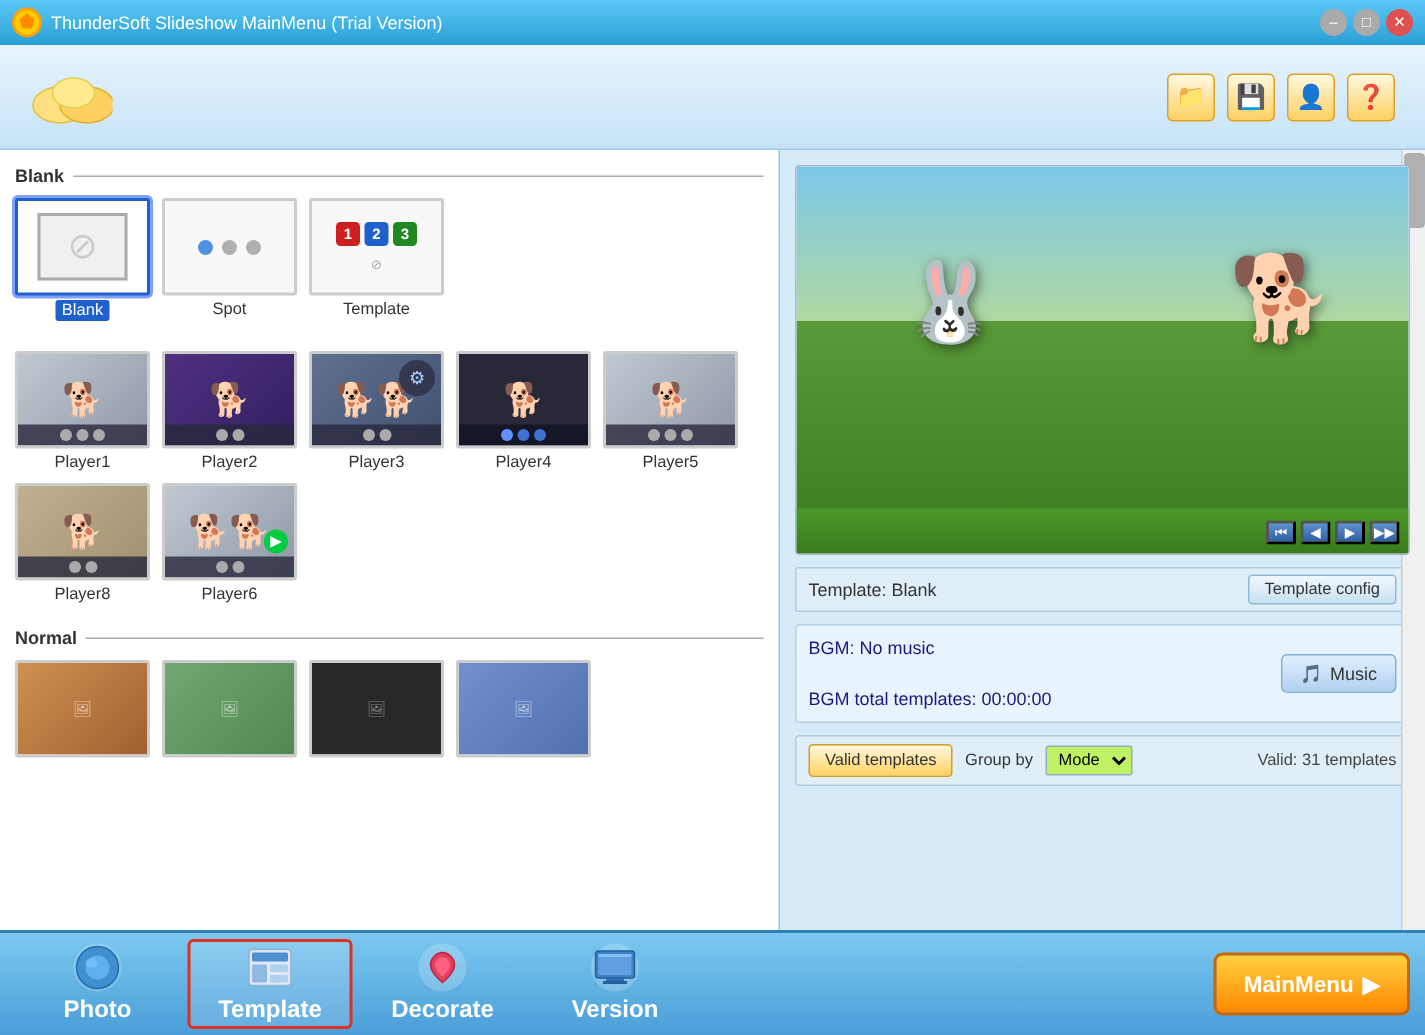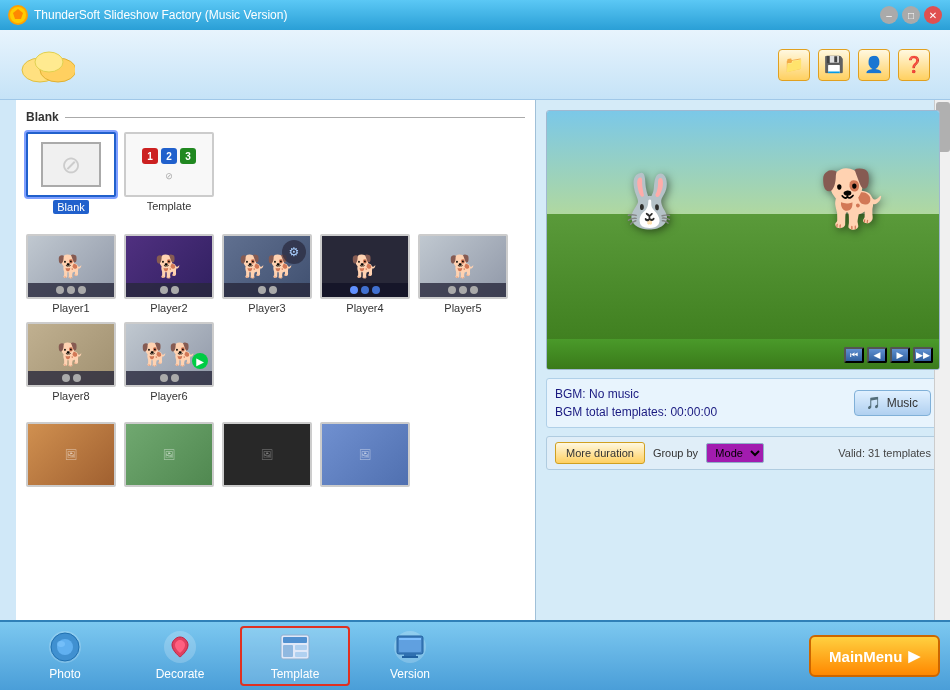--- a/index.html
+++ b/index.html
@@ -80,21 +80,20 @@
       cursor: pointer;
       display: flex; align-items: center; justify-content: center;
       font-size: 16px;
     }
 
     
     .main-content {
       display: flex;
       height: calc(690px - 30px - 70px - 70px);
       background: #d5ebf8;
-      margin-left: 16px;
     }
 
     
     .left-panel {
       width: 520px;
       background: white;
       border-right: 1px solid #a0c0d8;
       display: flex;
       flex-direction: column;
     }
@@ -313,21 +312,21 @@
       border: 1px solid #b0d0e8;
       border-radius: 3px;
       padding: 8px;
       display: flex;
       justify-content: space-between;
       align-items: center;
     }
     .bgm-info {
       display: flex;
       flex-direction: column;
-      gap: 4px;
+      gap: 20px;
     }
     .bgm-text {
       font-size: 12px;
       color: #1a1a80;
     }
     .music-btn {
       background: linear-gradient(to bottom, #e0f0ff, #b0d0f0);
       border: 1px solid #80b0d8;
       border-radius: 4px;
       padding: 5px 12px;
@@ -356,22 +355,21 @@
     }
     .group-by-label {
       font-size: 11px;
       color: #333;
     }
     .group-select {
       border: 1px solid #90b0c8;
       border-radius: 2px;
       padding: 2px 4px;
       font-size: 11px;
-      background: #a21caf;
-      text-align: center;
+      background: #bef264;
     }
     .valid-text {
       font-size: 11px;
       color: #444;
       margin-left: auto;
     }
 
     
     .bottom-nav {
       height: 70px;
@@ -397,23 +395,23 @@
       border: 2px solid #e03020;
       background: rgba(255,255,255,0.15);
     }
     .nav-icon {
       width: 32px; height: 32px;
       border-radius: 50%;
       display: flex; align-items: center; justify-content: center;
       font-size: 20px;
     }
     .nav-label {
-      font-size: 12px;
+      font-size: 16px;
       color: white;
-      font-weight: normal;
+      font-weight: bold;
     }
     .main-menu-btn {
       margin-left: auto;
       background: linear-gradient(to bottom, #ffd040, #ff8800);
       border: 2px solid #cc6600;
       border-radius: 6px;
       padding: 10px 18px;
       font-size: 15px;
       font-weight: bold;
       color: white;
@@ -432,21 +430,21 @@
 </head>
 <body>
 
 <div class="title-bar">
   <div class="title-bar-icon">
     <svg width="18" height="18" viewBox="0 0 18 18">
       <circle cx="9" cy="9" r="8" fill="#ffcc00"></circle>
       <polygon points="9,3 14,7 12,13 6,13 4,7" fill="#ff8800"></polygon>
     </svg>
   </div>
-  <span class="title-text">ThunderSoft Slideshow Factory (Music Version)</span>
+  <span class="title-text">ThunderSoft Slideshow MainMenu (Trial Version)</span>
   <div class="title-buttons">
     <button class="title-btn minimize">–</button>
     <button class="title-btn maximize">□</button>
     <button class="title-btn close">✕</button>
   </div>
 </div>
 
 <div class="header-area">
   <div class="header-logo">
     <svg width="55" height="50" viewBox="0 0 55 50">
@@ -472,20 +470,30 @@
         <div class="section-label">Blank</div>
         <div class="template-grid">
 
           <div class="template-item">
             <div class="template-thumb selected blank-thumb">
               <div class="blank-inner">⊘</div>
             </div>
             <span class="template-label selected-label">Blank</span>
           </div>
 
+          <div class="template-item">
+            <div class="template-thumb spot-thumb">
+              <div class="spot-dots">
+                <div class="spot-dot" style="background:#5090e0;"></div>
+                <div class="spot-dot" style="background:#b0b0b0;"></div>
+                <div class="spot-dot" style="background:#b0b0b0;"></div>
+              </div>
+            </div>
+            <span class="template-label">Spot</span>
+          </div>
 
           <div class="template-item">
             <div class="template-thumb numeric-thumb">
               <div style="display:flex;flex-direction:column;align-items:center;gap:3px;">
                 <div class="numeric-badges">
                   <div class="num-badge" style="background:#cc2020;">1</div>
                   <div class="num-badge" style="background:#2060cc;">2</div>
                   <div class="num-badge" style="background:#208820;">3</div>
                 </div>
                 <div style="font-size:9px;color:#aaa;">⊘</div>
@@ -591,20 +599,21 @@
                 <div class="player-bar-btn"></div>
                 <div class="player-bar-btn"></div>
               </div>
             </div>
             <span class="template-label">Player6</span>
           </div>
         </div>
       </div>
 
       <div class="template-section">
+        <div class="section-label">Normal</div>
         <div class="template-grid">
           <div class="template-item">
             <div class="template-thumb normal-thumb">
               <div style="width:100%;height:100%;background:linear-gradient(135deg,#d09050,#a06030);display:flex;align-items:center;justify-content:center;">
                 <span style="font-size:10px;color:rgba(255,255,255,0.6);">🖼</span>
               </div>
             </div>
           </div>
           <div class="template-item">
             <div class="template-thumb normal-thumb2">
@@ -650,34 +659,38 @@
       </div>
 
       <div class="preview-controls">
         <button class="preview-ctrl-btn">⏮</button>
         <button class="preview-ctrl-btn">◀</button>
         <button class="preview-ctrl-btn">▶</button>
         <button class="preview-ctrl-btn">▶▶</button>
       </div>
     </div>
 
+    <div class="template-info-bar">
+      <span class="template-name-text">Template:  Blank</span>
+      <button class="config-btn">Template config</button>
+    </div>
 
     <div class="bgm-area">
       <div class="bgm-info">
         <span class="bgm-text">BGM: No music</span>
         <span class="bgm-text">BGM total templates: 00:00:00</span>
       </div>
       <button class="music-btn">
         <span>🎵</span>
         <span>Music</span>
       </button>
     </div>
 
     <div class="more-templates-bar">
-      <button class="more-btn">More duration</button>
+      <button class="more-btn">Valid templates</button>
       <span class="group-by-label">Group by</span>
       <select class="group-select">
         <option>Mode</option>
         <option>Style</option>
         <option>Color</option>
       </select>
       <span class="valid-text">Valid: 31 templates</span>
     </div>
   </div>
 </div>
@@ -686,48 +699,48 @@
 
   <div class="nav-item">
     <div class="nav-icon" style="background:rgba(255,255,255,0.2);">
       <svg width="32" height="32" viewBox="0 0 32 32">
         <circle cx="16" cy="16" r="14" fill="#4090d0" stroke="#2070b0" stroke-width="1"></circle>
         <circle cx="16" cy="16" r="8" fill="#60b0f0"></circle>
         <ellipse cx="12" cy="13" rx="4" ry="3" fill="#80c8ff" opacity="0.6"></ellipse>
       </svg>
     </div>
     <span class="nav-label">Photo</span>
-  </div>
-
-  <div class="nav-item">
-    <div class="nav-icon" style="background:rgba(255,255,255,0.2);">
-      <svg width="32" height="32" viewBox="0 0 32 32">
-        <path d="M16 6 C12 6 8 10 8 14 C8 20 16 26 16 26 C16 26 24 20 24 14 C24 10 20 6 16 6Z" fill="#e04060" stroke="#c02040" stroke-width="1"></path>
-        <path d="M16 9 C14 9 11 11 11 14 C11 18 16 22 16 22 C16 22 21 18 21 14 C21 11 18 9 16 9Z" fill="#ff6080"></path>
-      </svg>
-    </div>
-    <span class="nav-label">Decorate</span>
   </div>
 
   <div class="nav-item active">
     <div class="nav-icon">
       <svg width="32" height="32" viewBox="0 0 32 32">
         <rect x="2" y="4" width="28" height="24" rx="2" fill="#e0e8f8" stroke="#90b0d0" stroke-width="1"></rect>
         <rect x="4" y="6" width="24" height="6" rx="1" fill="#5090d0"></rect>
         <rect x="4" y="14" width="10" height="12" rx="1" fill="#90b8e0"></rect>
         <rect x="16" y="14" width="12" height="5" rx="1" fill="#b0d0f0"></rect>
         <rect x="16" y="21" width="12" height="5" rx="1" fill="#b0d0f0"></rect>
       </svg>
     </div>
     <span class="nav-label">Template</span>
   </div>
 
   <div class="nav-item">
     <div class="nav-icon" style="background:rgba(255,255,255,0.2);">
       <svg width="32" height="32" viewBox="0 0 32 32">
+        <path d="M16 6 C12 6 8 10 8 14 C8 20 16 26 16 26 C16 26 24 20 24 14 C24 10 20 6 16 6Z" fill="#e04060" stroke="#c02040" stroke-width="1"></path>
+        <path d="M16 9 C14 9 11 11 11 14 C11 18 16 22 16 22 C16 22 21 18 21 14 C21 11 18 9 16 9Z" fill="#ff6080"></path>
+      </svg>
+    </div>
+    <span class="nav-label">Decorate</span>
+  </div>
+
+  <div class="nav-item">
+    <div class="nav-icon" style="background:rgba(255,255,255,0.2);">
+      <svg width="32" height="32" viewBox="0 0 32 32">
         <rect x="3" y="5" width="26" height="18" rx="2" fill="#4080c0" stroke="#2060a0" stroke-width="1"></rect>
         <rect x="5" y="7" width="22" height="14" rx="1" fill="#60a0e0"></rect>
         <rect x="5" y="7" width="22" height="2" fill="#80c0ff"></rect>
         <rect x="10" y="23" width="12" height="4" fill="#3070b0"></rect>
         <rect x="8" y="25" width="16" height="2" fill="#2060a0"></rect>
       </svg>
     </div>
     <span class="nav-label">Version</span>
   </div>
 

